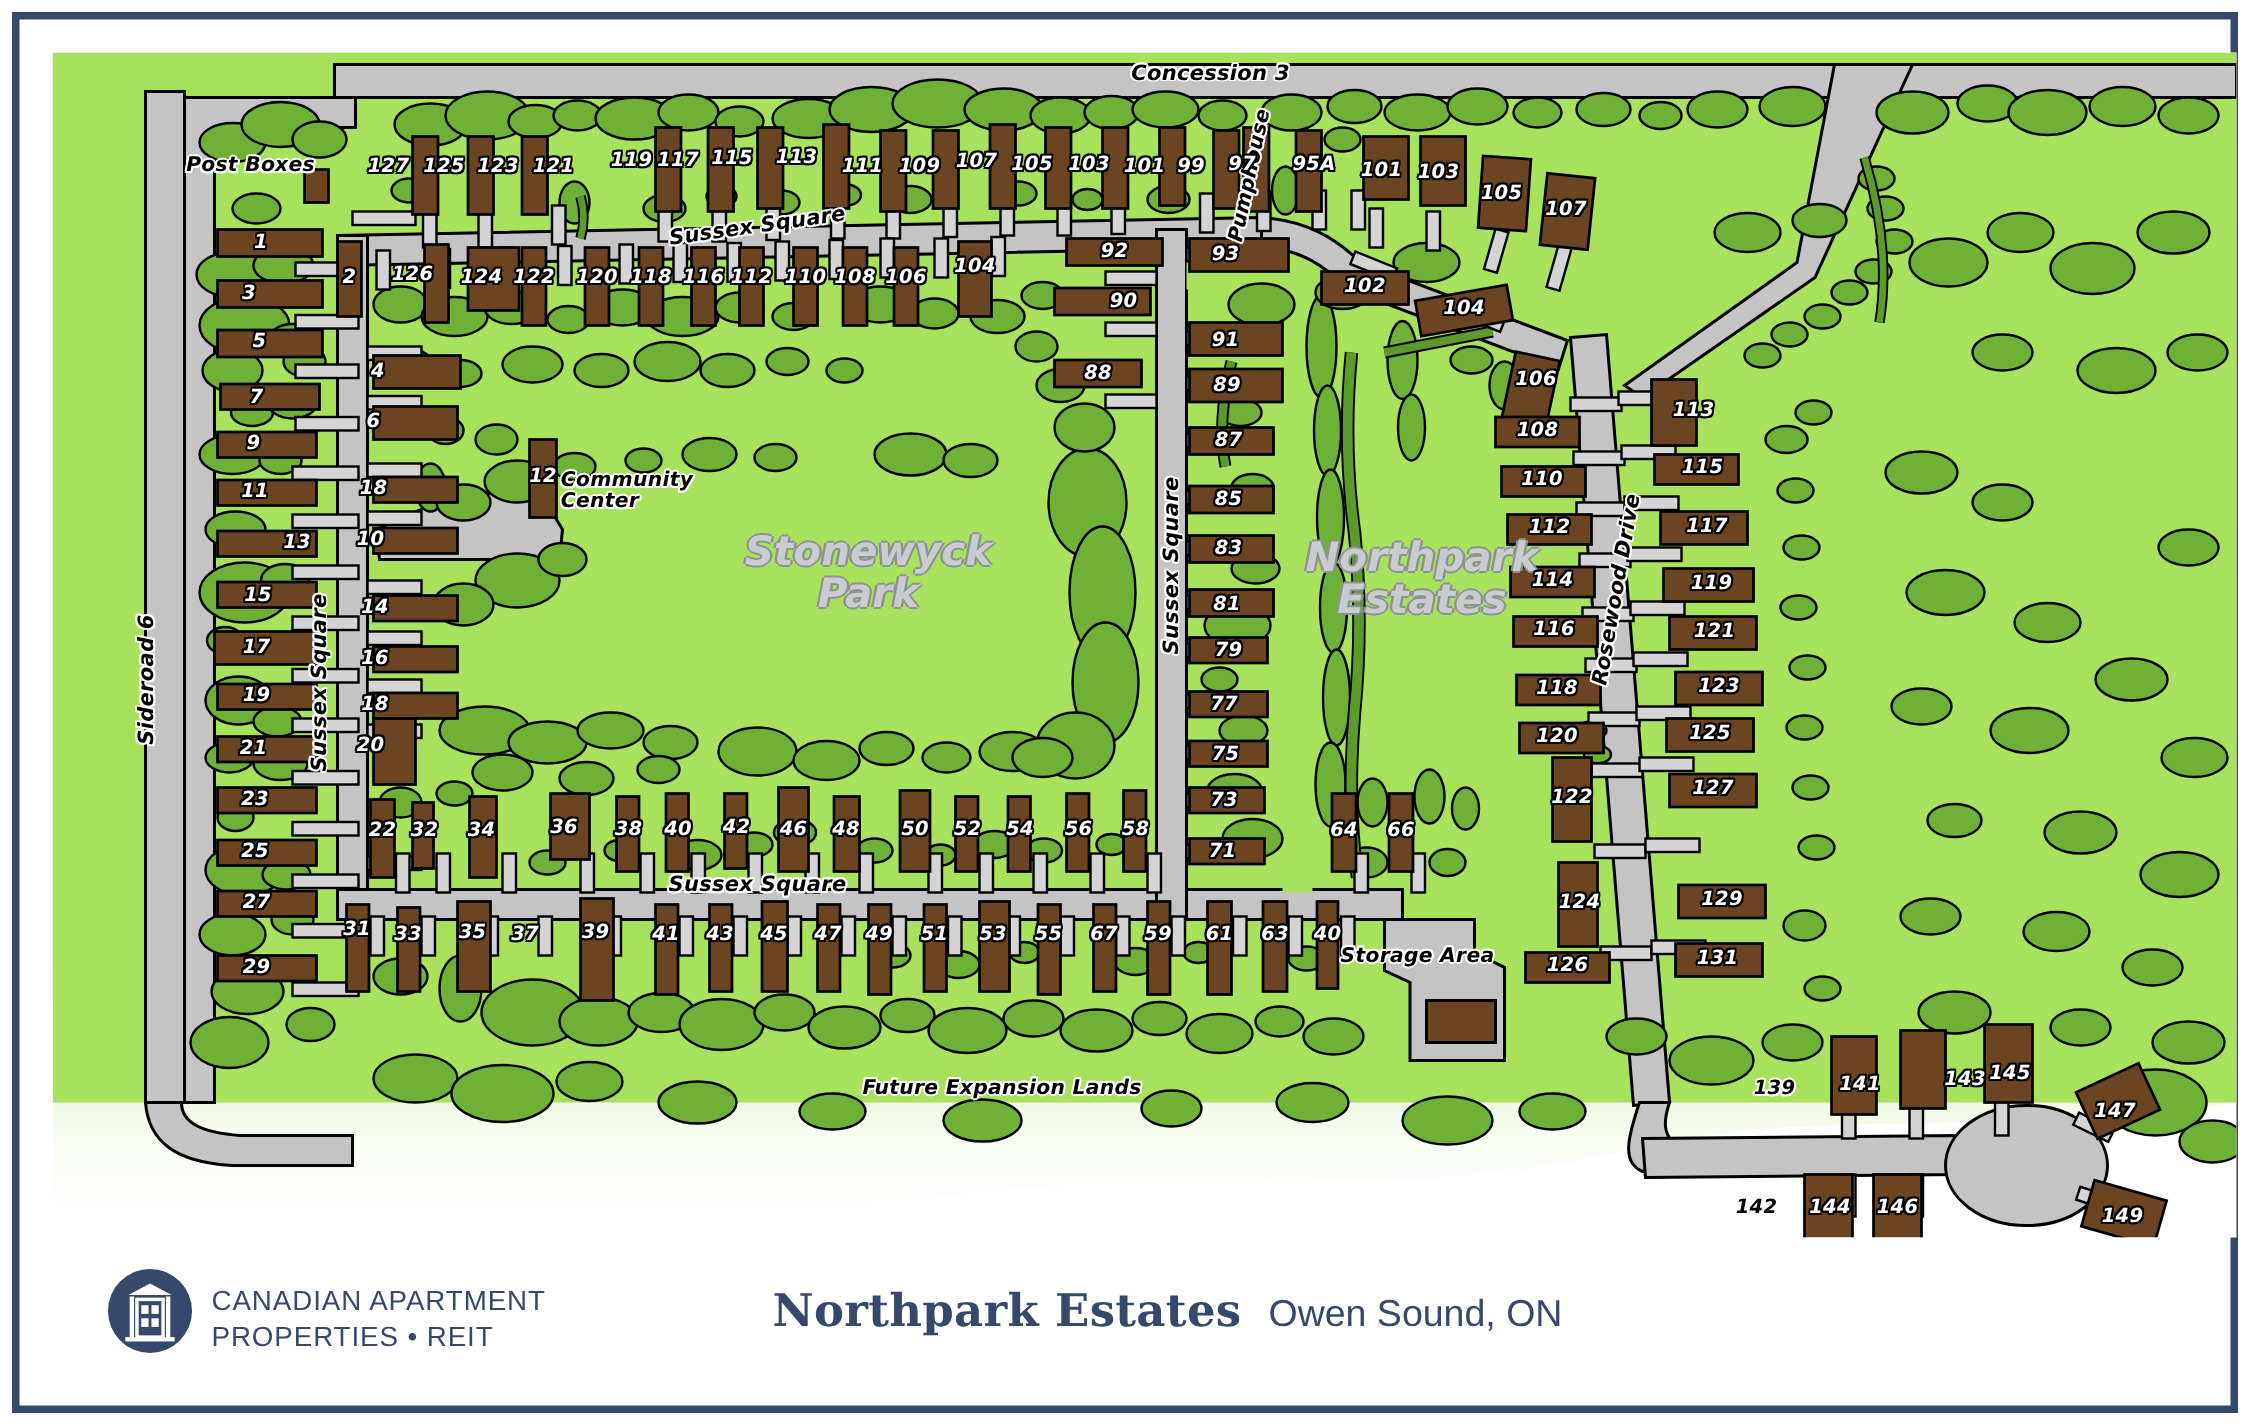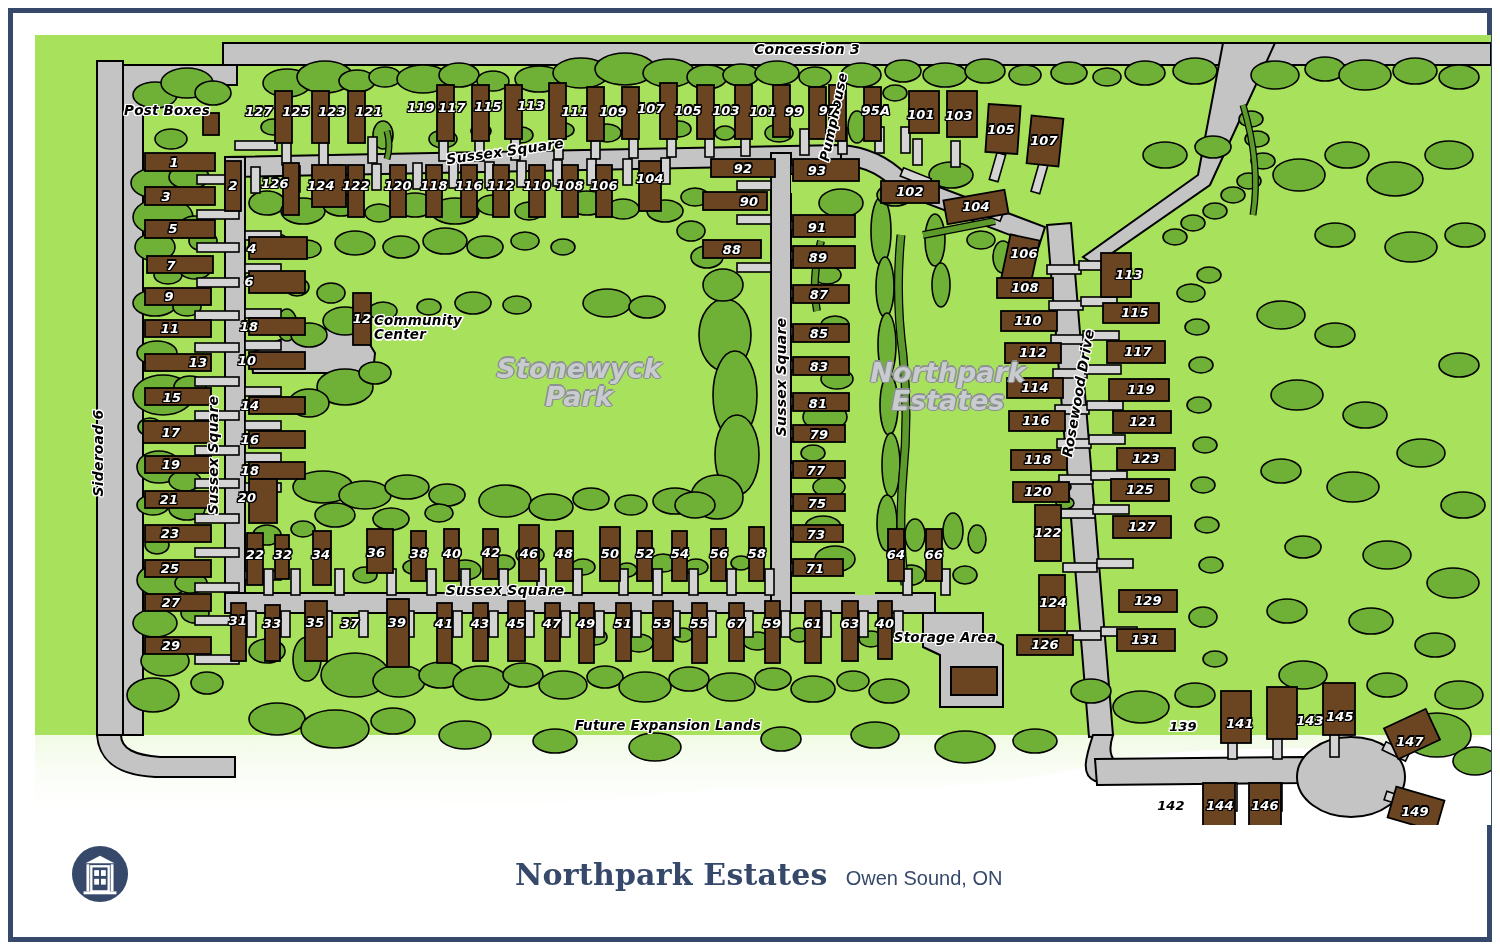--- a/index.html
+++ b/index.html
@@ -32,21 +32,21 @@
   .rot-80{transform:translate(-50%,-50%) rotate(-80deg);}
   .rot-8{transform:translate(-50%,-50%) rotate(-8deg);}
 
   
   #footer{position:absolute;left:22px;top:818px;width:1456px;height:100px;}
   #logo{position:absolute;left:36px;top:14px;width:58px;height:58px;}
   #logotext{position:absolute;left:106px;top:24px;color:#36496b;font-size:18.5px;
             line-height:1.28;letter-spacing:.6px;font-family:"Liberation Sans",sans-serif;}
   #titleblock{position:absolute;left:480px;top:26px;display:flex;align-items:baseline;gap:18px;}
   #mtitle{font-family:"DejaVu Serif",serif;font-weight:bold;font-size:30px;color:#36496b;letter-spacing:.2px;}
-  #msub{font-family:"Liberation Sans",sans-serif;font-size:20px;color:#36496b;}
+  #msub{font-family:"Liberation Sans",sans-serif;font-size:25px;color:#36496b;}
 </style>
 </head>
 <body>
 
 <div id="page">
   <div id="frame">
 
     <div id="mapwrap">
       <div id="map">
 
@@ -850,20 +850,24 @@
           <rect x="16" y="20" width="3" height="28"></rect>
           <rect x="41" y="20" width="3" height="28"></rect>
           <rect x="21" y="22" width="18" height="26" fill="none" stroke="#ffffff" stroke-width="2.4"></rect>
           <rect x="24" y="26" width="5" height="6"></rect>
             <rect x="31" y="26" width="5" height="6"></rect>
           <rect x="24" y="35" width="5" height="6"></rect>
             <rect x="31" y="35" width="5" height="6"></rect>
           <rect x="13" y="48" width="34" height="3"></rect>
         </g>
       </svg>
+      <div id="logotext">
+        <div>CANADIAN APARTMENT</div>
+        <div>PROPERTIES • REIT</div>
+      </div>
       <div id="titleblock">
         <div id="mtitle">Northpark Estates</div>
         <div id="msub">Owen Sound, ON</div>
       </div>
     </div>
 
   </div>
 </div>
 
 </body></html>

